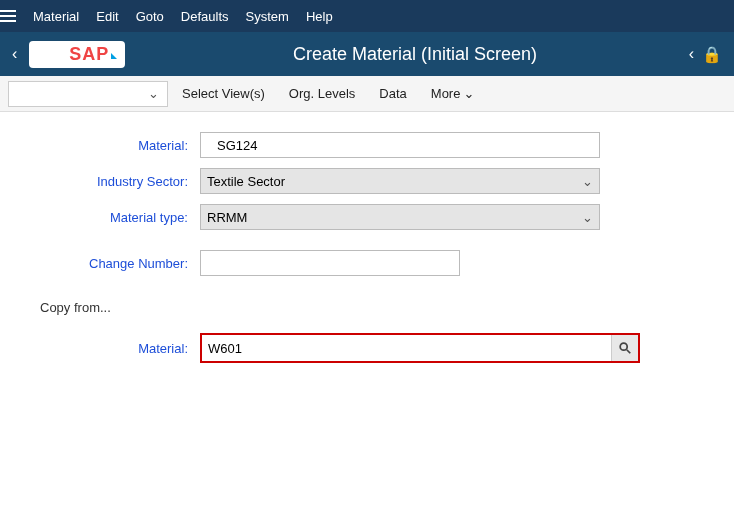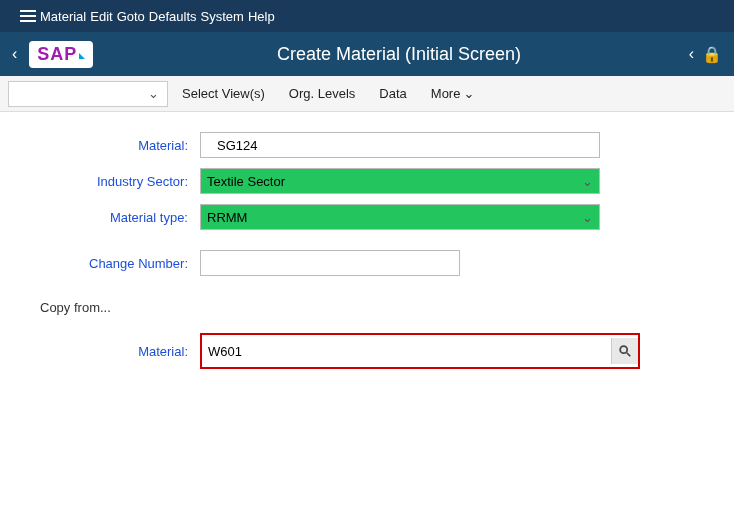--- a/index.html
+++ b/index.html
@@ -5,22 +5,22 @@
     * { box-sizing: border-box; margin: 0; padding: 0; }
     body { font-family: Arial, sans-serif; font-size: 13px; background: #f5f5f5; width: 734px; height: 530px; overflow: hidden; }
 
     
     .menu-bar {
       background: #1a3a5c;
       color: white;
       display: flex;
       align-items: center;
       height: 32px;
-      padding: 0 20px;
-      gap: 4px;
+      padding: 0 0;
+      gap: 17px;
     }
     .menu-bar .hamburger {
       display: flex; flex-direction: column; gap: 3px; cursor: pointer;
     }
     .menu-bar .hamburger span {
       display: block; width: 16px; height: 2px; background: white;
     }
     .menu-bar .menu-item {
       color: white; font-size: 13px; cursor: pointer;
     }
@@ -37,21 +37,21 @@
     .title-bar .back-btn {
       color: white; font-size: 16px; cursor: pointer; margin-right: 12px;
     }
     .sap-logo {
       background: white;
       border-radius: 4px;
       padding: 3px 8px;
       margin-right: 16px;
     }
     .sap-logo-text {
-      font-size: 18px; font-weight: bold; color: #a21caf; letter-spacing: 1px;
+      font-size: 18px; font-weight: bold; color: #ef4444; letter-spacing: 1px; margin-left: 32px;
     }
     .sap-logo-triangle {
       display: inline-block; width: 0; height: 0;
       border-left: 6px solid #009fe3;
       border-top: 6px solid transparent;
       border-bottom: 0px solid transparent;
       margin-left: 2px; vertical-align: middle;
     }
     .title-bar .page-title {
       flex: 1; text-align: center; font-size: 18px; font-weight: normal;
@@ -132,21 +132,21 @@
       outline: none;
     }
     .form-input.wide { width: 400px; }
     .form-input.medium { width: 260px; }
 
     .form-select {
       border: 1px solid #bbb;
       padding: 3px 6px;
       font-size: 13px;
       height: 26px;
-      background: #22c55e;
+      background: #e5e5e5;
       width: 400px;
       display: flex;
       align-items: center;
       cursor: pointer;
     }
     .form-select .select-text { flex: 1; }
     .form-select .select-chevron { color: #555; }
 
     
     .change-number-section {
@@ -170,21 +170,21 @@
       display: flex;
       align-items: center;
       background: white;
       width: 440px;
     }
     .copy-from-input {
       border: none;
       outline: none;
       padding: 3px 6px;
       font-size: 13px;
-      height: 32px;
+      height: 24px;
       flex: 1;
       background: transparent;
     }
     .copy-from-search-btn {
       border: none;
       background: #e8e8e8;
       border-left: 1px solid #ccc;
       cursor: pointer;
       padding: 2px 6px;
       height: 26px;

